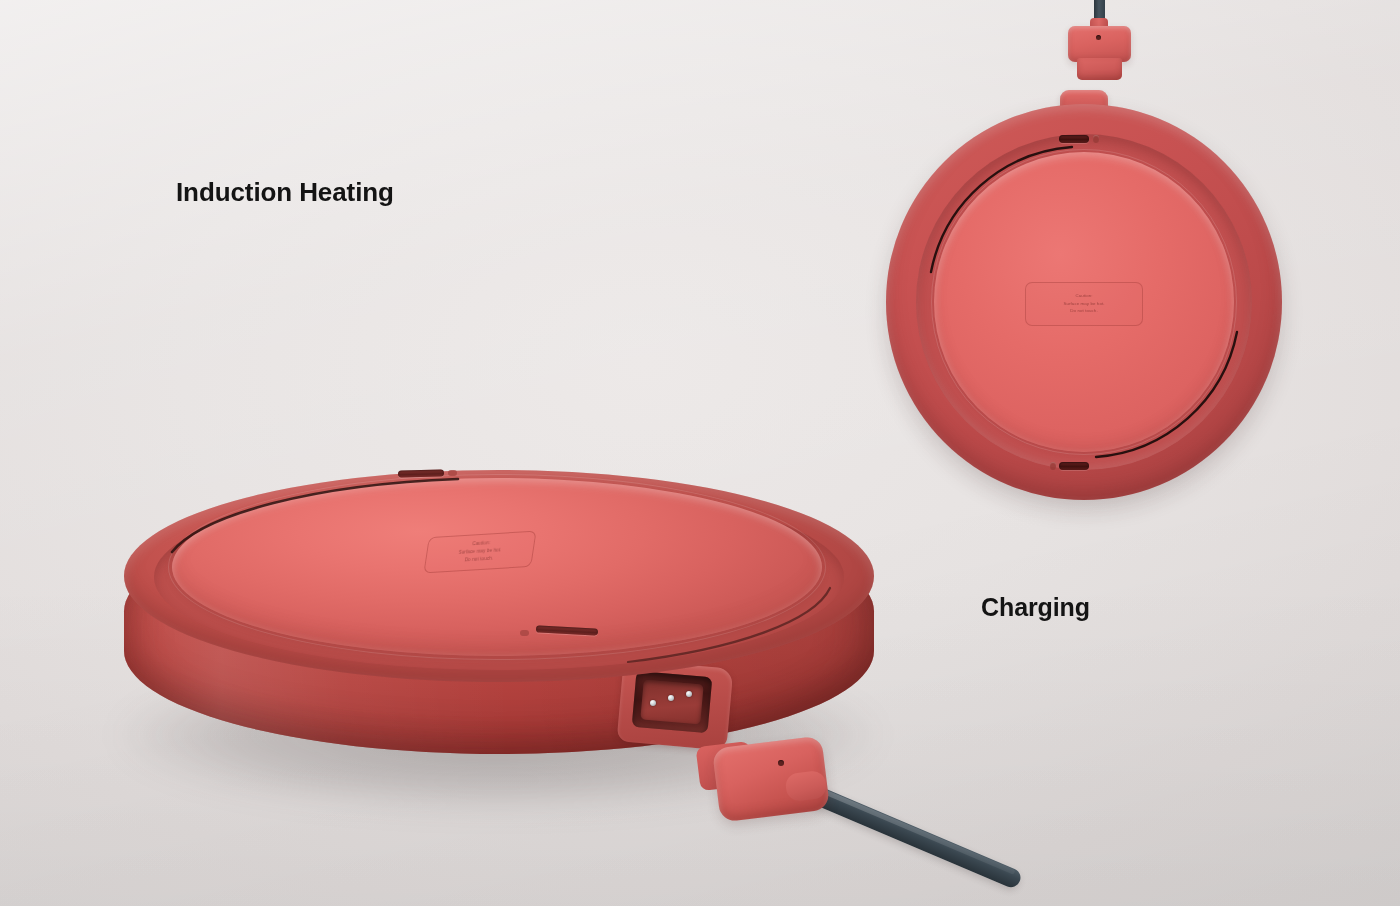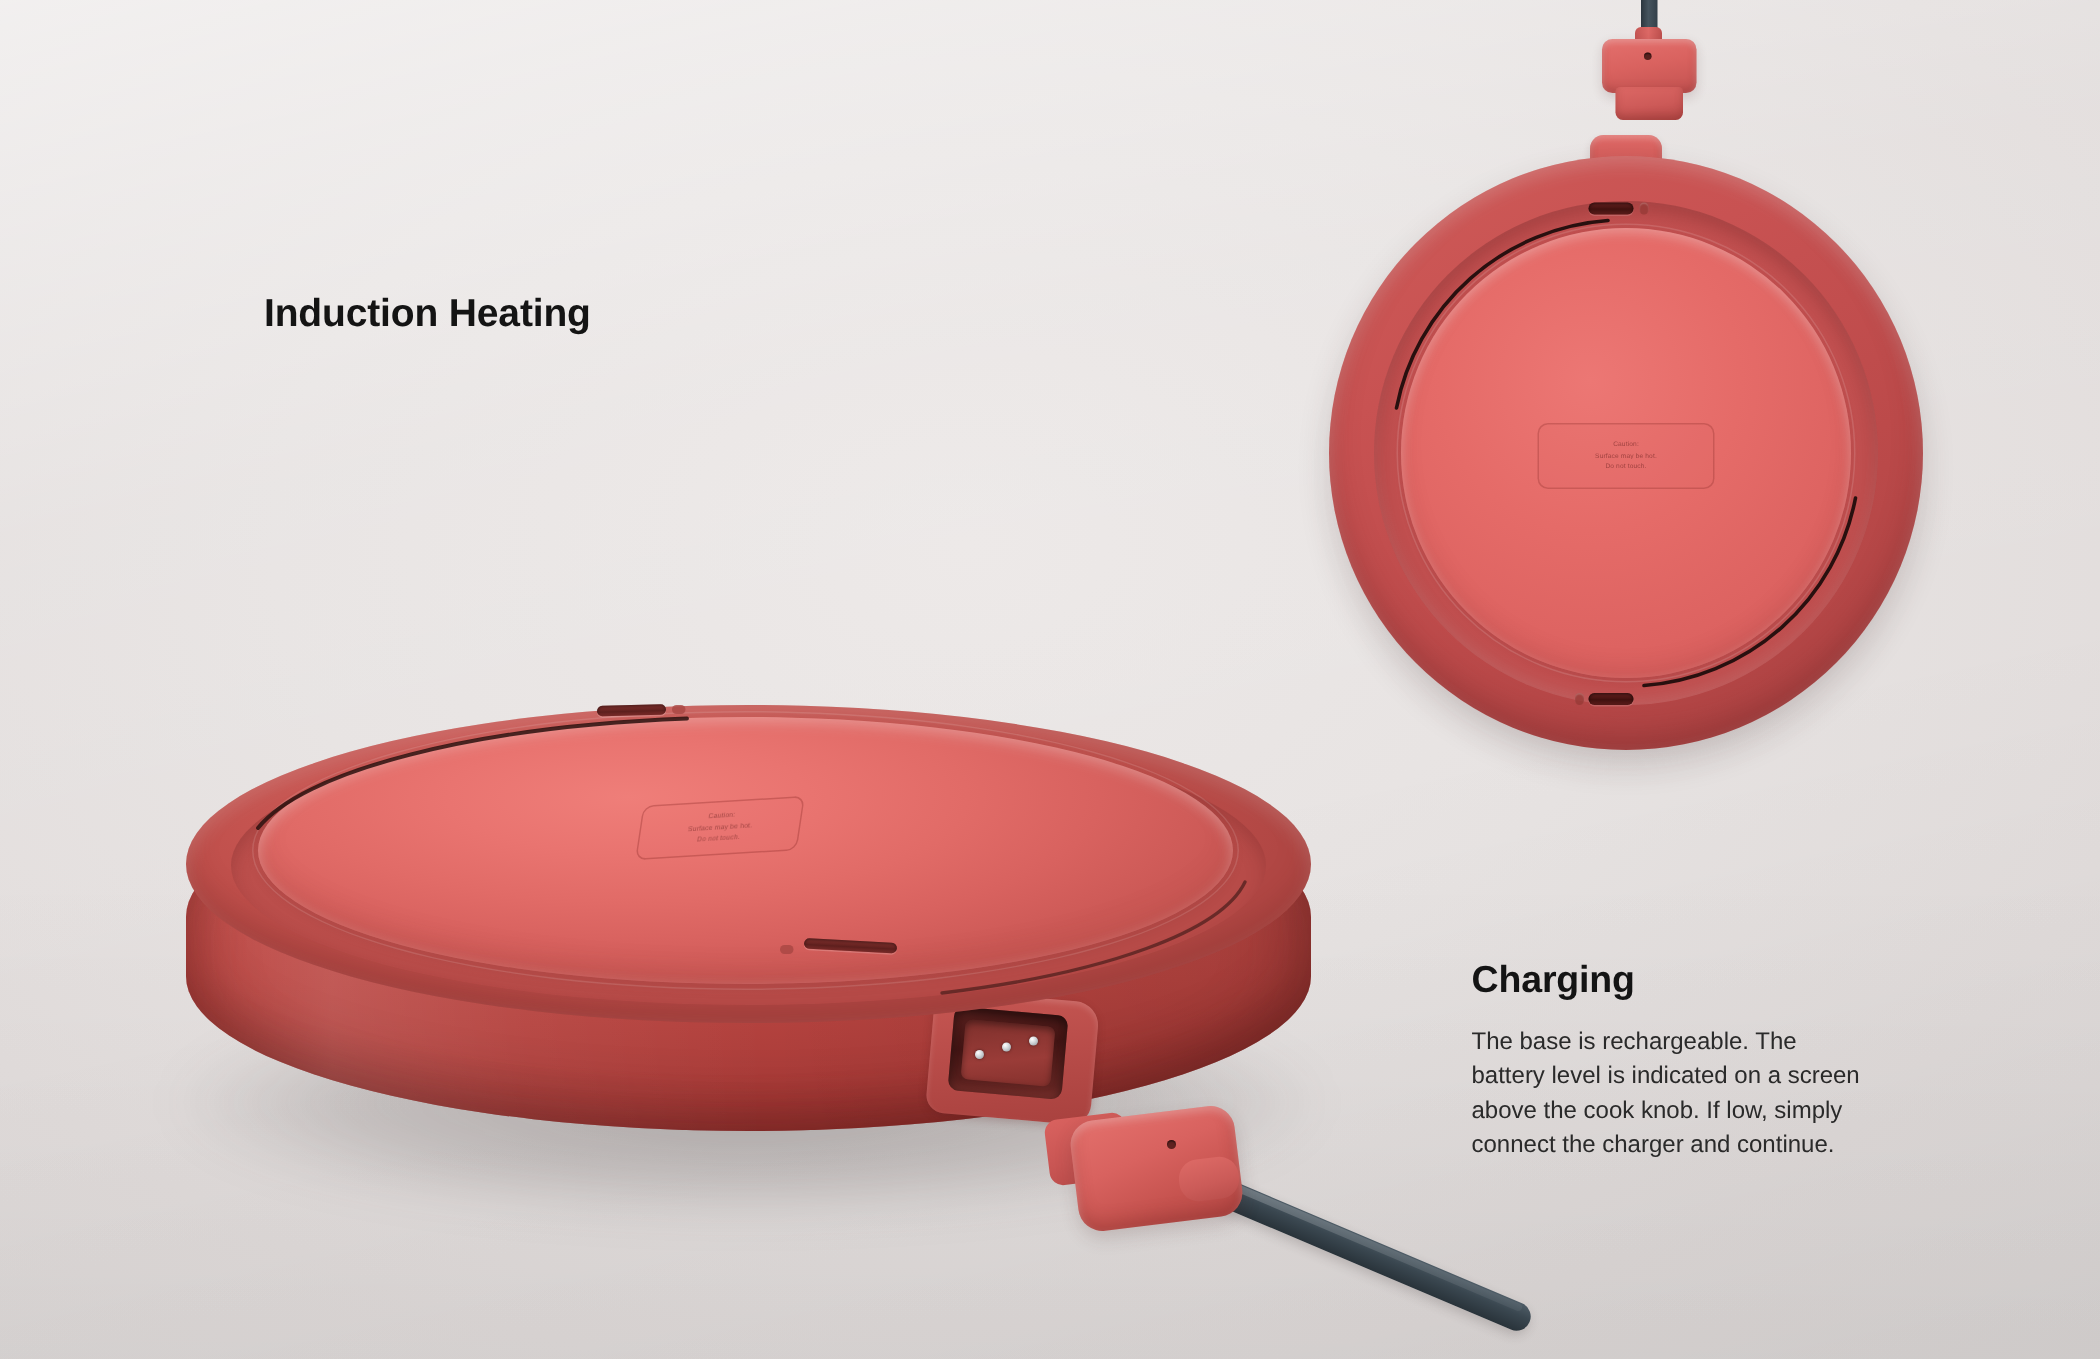--- a/index.html
+++ b/index.html
@@ -33,39 +33,39 @@
                 rgba(255,255,255,0.10) 30%,
                 rgba(0,0,0,0.00) 58%,
                 rgba(0,0,0,0.045) 100%);
   }
   .bg-grad-c {
     position: absolute; left: 0; right: 0; bottom: 0; height: 330px;
     background: linear-gradient(180deg, rgba(0,0,0,0) 0%, rgba(0,0,0,0.035) 100%);
   }
 
   
-  .text-block { position: absolute; margin-top: 16px; }
+  .text-block { position: absolute; }
   .blk-heading {
     font-size: 26px;
     font-weight: bold;
     color: #141414;
     letter-spacing: -0.1px;
     margin: 0 0 16px 0;
     line-height: 1.1;
   }
   .blk-body {
     font-size: 16.5px;
     color: #2a2a2a;
     line-height: 1.48;
     margin: 0;
     white-space: pre-line;
   }
 
   #induction-block { left: 176px; top: 178px; width: 470px; }
-  #charging-block  { left: 981px; top: 624px; width: 300px; }
+  #charging-block  { left: 981px; top: 594px; width: 300px; }
   #charging-block .blk-heading { font-size: 25px; margin-bottom: 15px; }
   #charging-block .blk-body { font-size: 16px; line-height: 1.45; }
 
   
   #base-top { position: absolute; left: 878px; top: 96px; width: 412px; height: 412px; }
 
   .bt-shadow {
     position: absolute; left: 16px; top: 30px; width: 380px; height: 380px;
     border-radius: 50%;
     background: radial-gradient(circle at 50% 50%, rgba(60,45,45,0.22) 0%,
@@ -455,19 +455,15 @@
     <div class="pc-dot"></div>
     <div class="pc-collar"></div>
   </div>
 
   <div class="text-block" id="induction-block">
     <h2 class="blk-heading">Induction Heating</h2>
   </div>
 
   <div class="text-block" id="charging-block">
     <h2 class="blk-heading">Charging</h2>
-    <p class="blk-body">The base is rechargeable. The
-battery level is indicated on a screen
-above the cook knob. If low, simply
-connect the charger and continue.</p>
   </div>
 
 </div>
 
 </body></html>

